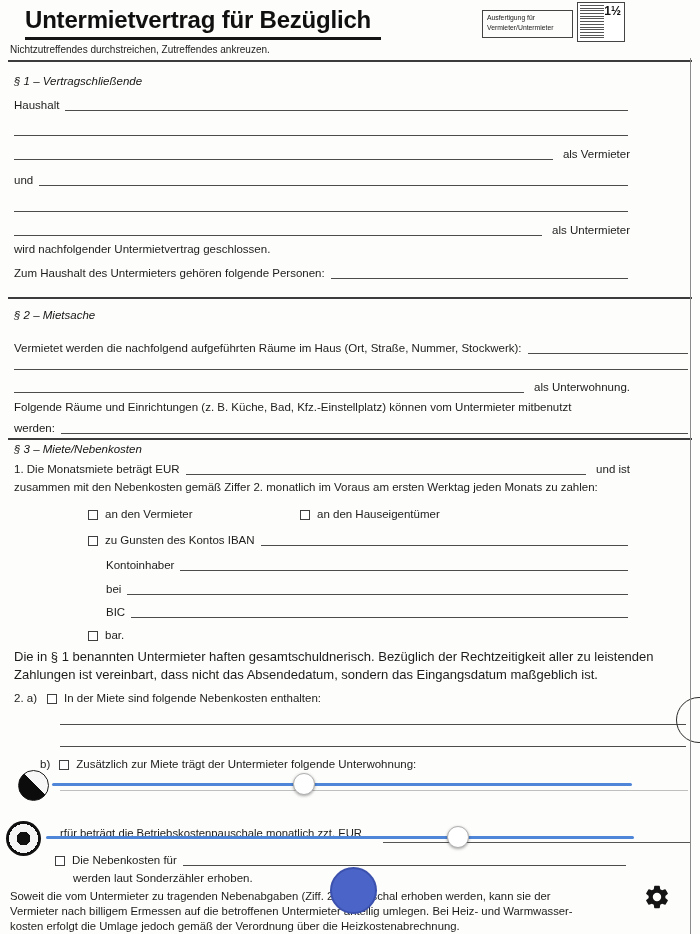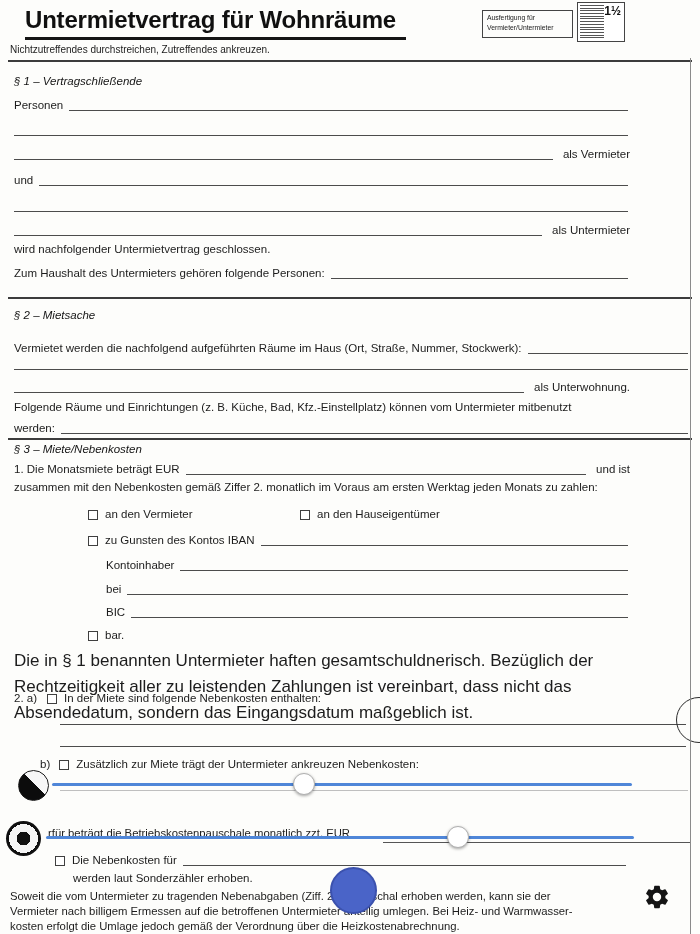--- a/index.html
+++ b/index.html
@@ -17,21 +17,21 @@
   .small{font-size:10px;white-space:nowrap}
   .hr{height:2px;background:#3c3c3c}
   .hr.thin{height:1.5px}
   .sec{font-size:11.5px;font-weight:normal;font-style:italic;color:#141414;white-space:nowrap}
   .row{display:flex;align-items:flex-end;height:16px;font-size:11.5px}
   .row .lbl{line-height:15px;white-space:nowrap}
   .line{flex:1;border-bottom:1.3px solid #4c4c4c;margin:0 2px 2px 6px;height:10px}
   .line.noml{margin-left:0}
   .lbl-right{margin-left:8px}
   .txt{font-size:11.5px;white-space:nowrap}
-  .para{font-size:17px;line-height:26px}
+  .para{font-size:13px;line-height:18px}
   .cb{width:10px;height:10px;border:1.2px solid #3f3f3f;margin:0 7px 2px 0;flex:0 0 auto;background:#fff}
   .faintline{height:1px;background:#bfbfbf}
   .blackline{height:1.2px;background:#555}
   .blue-line{height:3px;background:#4f86d8;border-radius:2px}
   .handle{width:22px;height:22px;border-radius:50%;background:#fff;border:1px solid #b0b0b0;
           box-shadow:0 1px 3px rgba(0,0,0,.35)}
   .halfmoon{width:31px;height:31px;border-radius:50%;border:1px solid #1a1a1a;
             background:linear-gradient(45deg,#0c0c0c 55%,#f7f7f7 55%)}
   .bullseye{width:35px;height:35px;border-radius:50%;
             background:radial-gradient(circle,#101010 0 28%,#f5f5f5 28% 58%,#101010 58% 100%)}
@@ -39,38 +39,38 @@
   .partcircle{width:46px;height:46px;border-radius:50%;border:1.6px solid #2c2c2c;background:transparent}
   .edge{background:#8a8a8a}
   .closing div{white-space:nowrap;font-size:11.3px;line-height:15px}
   .gear-svg{width:28px;height:28px;fill:#141414;display:block}
 </style>
 </head>
 <body>
 
 <div id="page">
 
-  <h1 class="abs title" style="top:6px;left:25px">Untermietvertrag für Wohnräume</h1>
+  <h1 class="abs title" style="top:6px;left:25px">Untermietvertrag für Bezüglich</h1>
 
   <div class="abs stamp" style="top:10px;left:482px;width:91px;height:28px">
     <div>Ausfertigung für</div>
     <div>Vermieter/Untermieter</div>
   </div>
   <div class="abs edition" style="top:2px;left:577px;width:48px;height:40px">
     <div class="barcode"></div>
     <span class="ed-num">1½</span>
   </div>
 
   <div class="abs small" style="top:44px;left:10px">Nichtzutreffendes durchstreichen, Zutreffendes ankreuzen.</div>
   <div class="abs hr" style="top:60px;left:8px;width:684px"></div>
 
   <div class="abs sec" style="top:75px;left:14px">§ 1 – Vertragschließende</div>
 
   <div class="abs row" style="top:97px;left:14px;width:616px">
-    <span class="lbl">Personen</span>
+    <span class="lbl">Haushalt</span>
     <span class="line"></span>
   </div>
   <div class="abs row" style="top:122px;left:14px;width:616px">
     <span class="line noml"></span>
   </div>
   <div class="abs row" style="top:146px;left:14px;width:616px">
     <span class="line noml"></span>
     <span class="lbl lbl-right">als Vermieter</span>
   </div>
   <div class="abs row" style="top:172px;left:14px;width:616px">
@@ -161,30 +161,30 @@
   <div class="abs row" style="top:711px;left:60px;width:628px">
     <span class="line noml"></span>
   </div>
   <div class="abs row" style="top:733px;left:60px;width:628px">
     <span class="line noml"></span>
   </div>
 
   <div class="abs row" style="top:756px;left:40px;width:480px">
     <span class="lbl" style="margin-right:9px">b)</span>
     <span class="cb"></span>
-    <span class="lbl">Zusätzlich zur Miete trägt der Untermieter ankreuzen Nebenkosten:</span>
+    <span class="lbl">Zusätzlich zur Miete trägt der Untermieter folgende Unterwohnung:</span>
   </div>
 
   <div class="abs faintline" style="top:790px;left:60px;width:628px"></div>
   <div class="abs halfmoon" style="top:770px;left:18px"></div>
   <div class="abs blue-line" style="top:783px;left:52px;width:580px"></div>
   <div class="abs handle" style="top:773px;left:293px"></div>
 
   <div class="abs bullseye" style="top:821px;left:6px"></div>
-  <div class="abs txt" style="top:827px;left:48px;font-size:11.3px">rfür beträgt die Betriebskostenpauschale monatlich zzt. EUR</div>
+  <div class="abs txt" style="top:827px;left:60px;font-size:11.3px">rfür beträgt die Betriebskostenpauschale monatlich zzt. EUR</div>
   <div class="abs blackline" style="top:842px;left:383px;width:307px"></div>
   <div class="abs blue-line" style="top:836px;left:46px;width:588px"></div>
   <div class="abs handle" style="top:826px;left:447px"></div>
 
   <div class="abs row" style="top:852px;left:55px;width:573px">
     <span class="cb"></span>
     <span class="lbl">Die Nebenkosten für</span>
     <span class="line"></span>
   </div>
   <div class="abs txt" style="top:872px;left:73px">werden laut Sonderzähler erhoben.</div>

